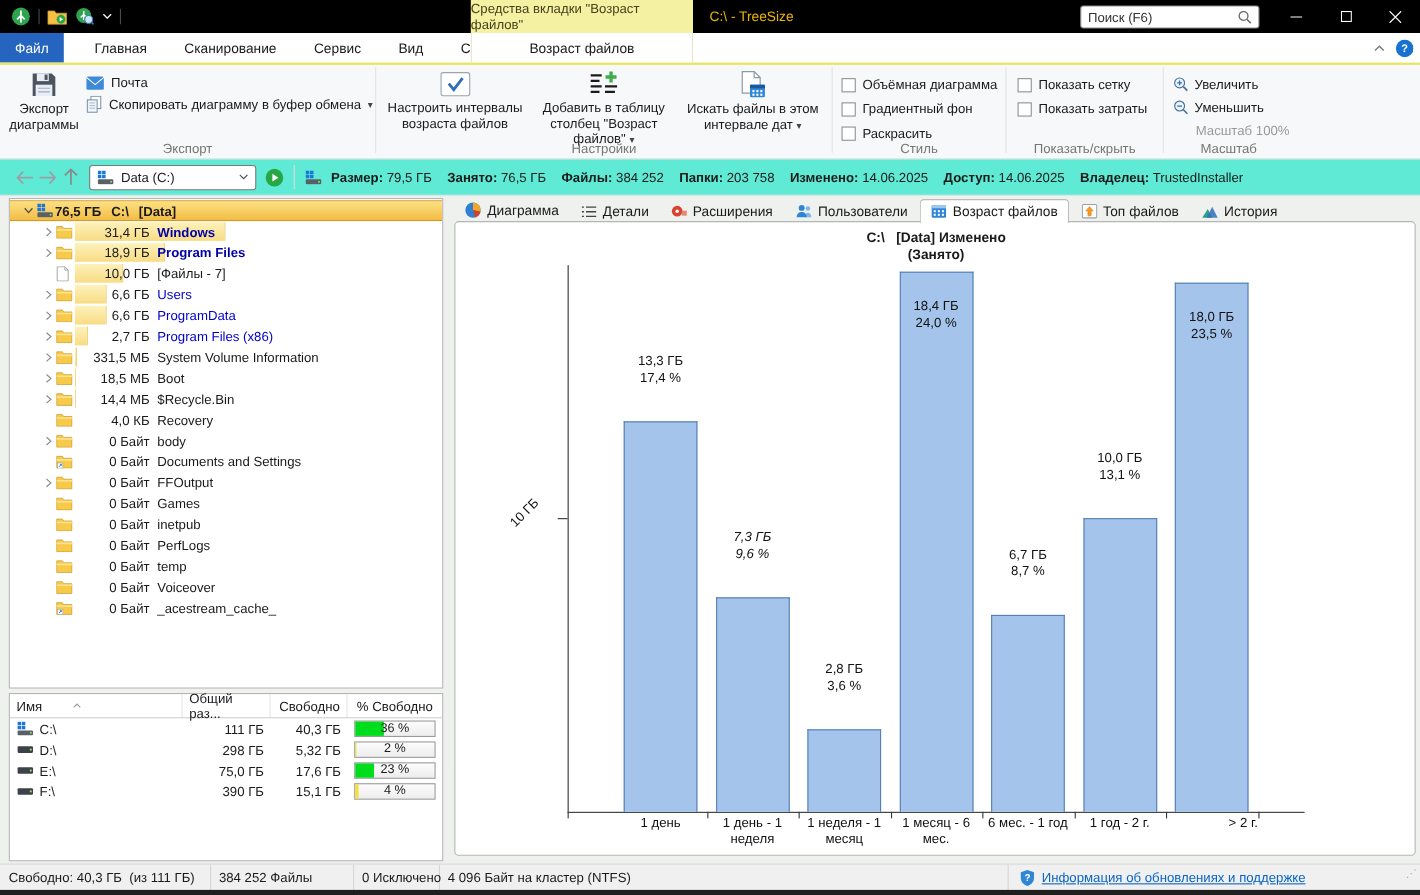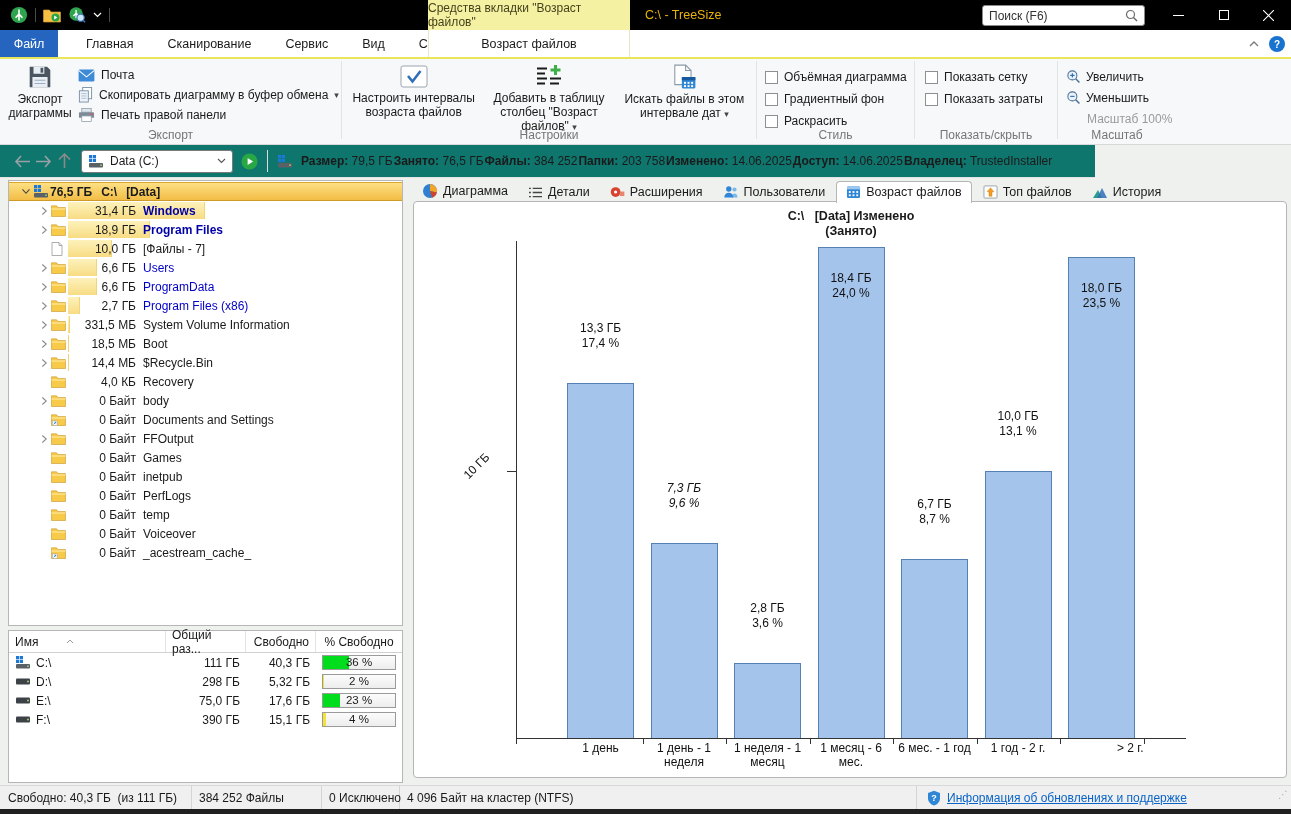--- a/index.html
+++ b/index.html
@@ -45,29 +45,29 @@
   .g-style{width:157px;padding:7px 0 0 8px}
   .g-show{width:142px;padding:7px 0 0 10px}
   .g-zoom{width:118px;padding:7px 0 0 8px}
   .cbrow{display:flex;align-items:center;height:22px;gap:6px}
   .cbx{width:13px;height:13px;border:1px solid #8f8f8f;background:#fff;flex:none}
   .zrow{display:flex;align-items:center;height:21px;gap:5px}
   .scale-label{color:#9a9a9a;padding-left:21px}
   .drop{font-size:9px;color:#444}
 
   
-  .addrrow{position:absolute;left:0;top:145px;width:1095px;height:33px;background:#0f766e;border-bottom:1px solid #e3e3e3;
+  .addrrow{position:absolute;left:0;top:145px;width:1291px;height:33px;background:#5eead4;border-bottom:1px solid #e3e3e3;
            display:flex;align-items:center;padding-left:12px}
   .navbtn{width:21px;display:flex;justify-content:center}
   .combo{width:152px;height:23px;border:1px solid #7a7a7a;border-radius:3px;background:#fff;display:flex;align-items:center;
          gap:6px;padding:0 6px;margin-left:6px}
   .combo .cval{flex:1}
   .playbtn{margin-left:8px;display:flex}
   .addr-vsep{width:1px;height:22px;background:#dcdcdc;margin:0 9px 0 9px}
-  .stats{display:flex;align-items:center;gap:1px}
+  .stats{display:flex;align-items:center;gap:14px}
   .stat b{font-weight:bold}
   .stat{white-space:nowrap}
 
   
   .main{position:absolute;left:0;top:178px;width:1291px;height:607px;background:#eff1ee}
 
   .tree-panel{position:absolute;left:8px;top:2px;width:395px;height:446px;background:#fff;border:1px solid #b6b6b6;
               overflow:hidden;padding-top:1px}
   .trow{display:flex;align-items:center;height:19px;padding-left:28px;position:relative}
   .trow.sel{padding-left:10px;background:linear-gradient(#fce084,#f3bd45);border-top:1px solid #d8a62e;border-bottom:1px solid #cf9a25;font-weight:bold}
@@ -257,31 +257,20 @@
         <div class="sbtn">
           <span id="i-copy">
               <svg width="15" height="16" viewBox="0 0 16 17">
                 <rect x="5" y=".5" width="9.5" height="12" fill="#fff" stroke="#7a92a8"></rect>
                 <rect x="1.5" y="4" width="9.5" height="12" fill="#eef4fa" stroke="#7a92a8"></rect>
                 <path d="M3.5 7h5.5M3.5 9.5h5.5M3.5 12h5.5" stroke="#9ab0c4" stroke-width=".8"></path>
               </svg>
             </span>
           <span>Скопировать диаграмму в буфер обмена</span>
           <span class="drop">▾</span>
-        </div>
-        <div class="sbtn">
-          <span id="i-printer">
-              <svg width="17" height="16" viewBox="0 0 18 16">
-                <rect x="4" y="1" width="10" height="4" fill="#dfe6ec" stroke="#8a99a8" stroke-width=".8"></rect>
-                <rect x="1" y="5" width="16" height="6" rx="1" fill="#7d8a97"></rect>
-                <rect x="4" y="9" width="10" height="6" fill="#fff" stroke="#8a99a8" stroke-width=".8"></rect>
-                <circle cx="14.5" cy="7" r="1.1" fill="#e0544a"></circle>
-              </svg>
-            </span>
-          <span>Печать правой панели</span>
         </div>
       </div>
       <div class="rg-label">Экспорт</div>
     </div>
     <div class="vsep"></div>
     <div class="rgroup g-settings">
       <div class="bigbtn">
         <span id="i-intervals">
             <svg width="30" height="25" viewBox="0 0 30 25">
               <rect x="2" y="2" width="26" height="21" rx="2" fill="#fff" stroke="#9aa5af"></rect>

